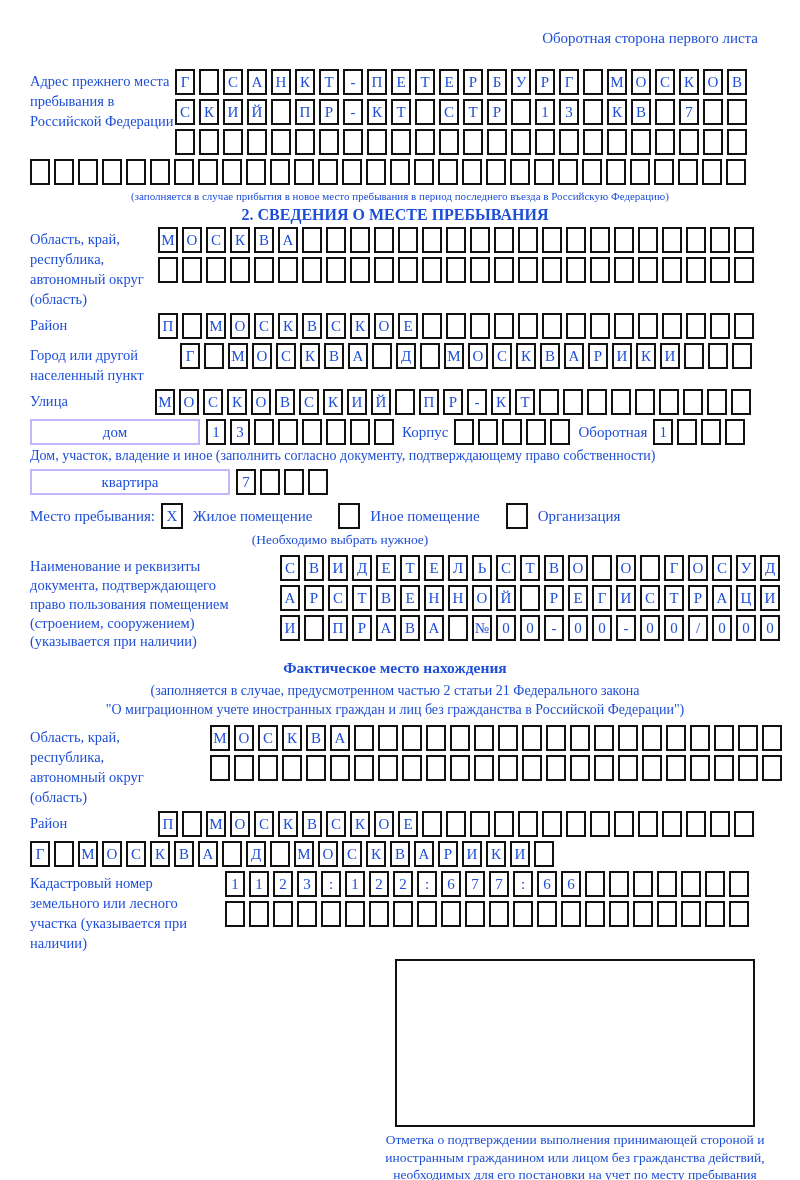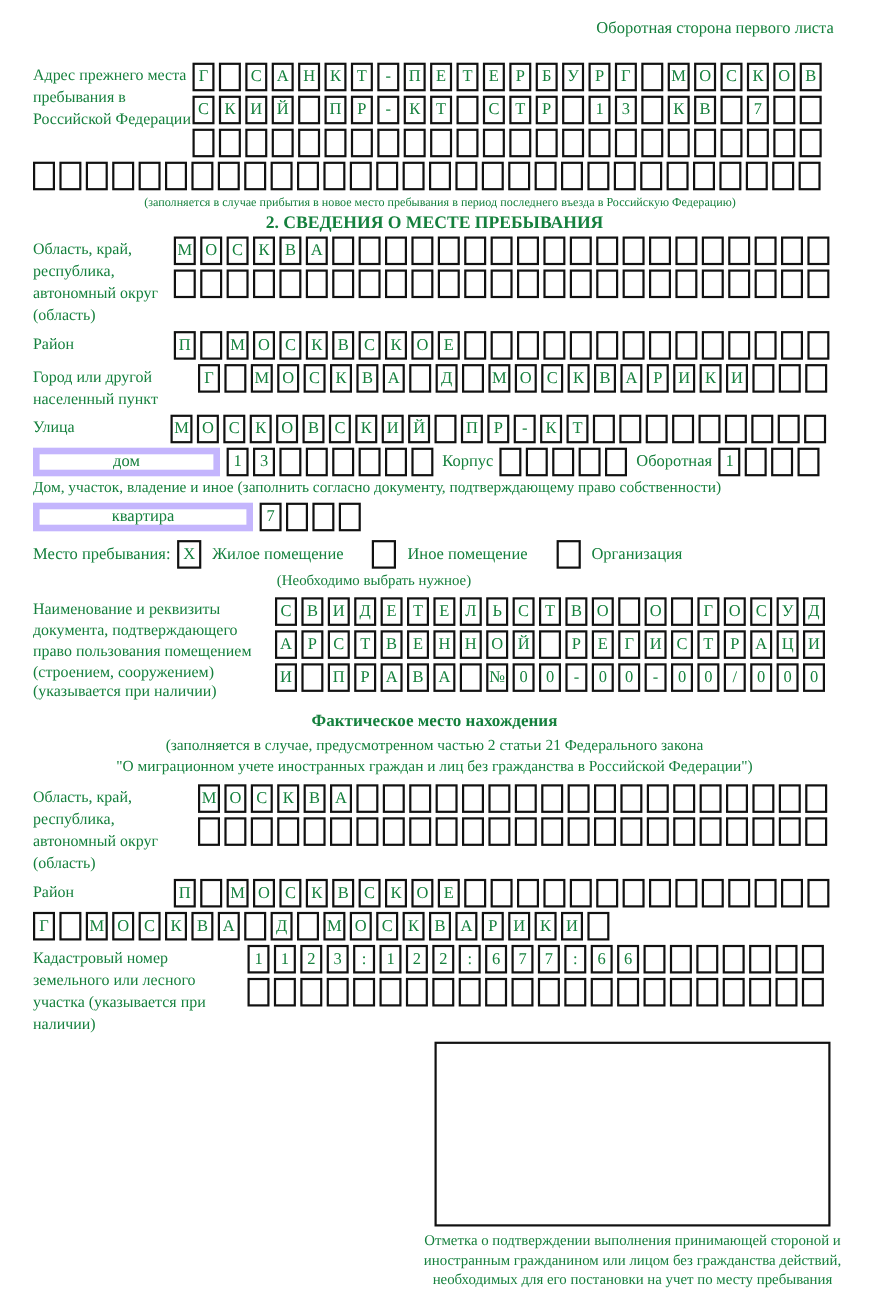--- a/index.html
+++ b/index.html
@@ -1,40 +1,40 @@
 <!DOCTYPE html>
 <html><head>
 <meta charset="utf-8">
 <style>
   html,body{margin:0;padding:0;background:#fff;}
   .page{
     width:800px;height:1180px;box-sizing:border-box;
-    padding:4px 0 0 30px;position:relative;overflow:hidden;
-    background:#fff;color:#15803d;
+    padding:16px 0 0 30px;position:relative;overflow:hidden;
+    background:#fff;color:#1d4ed8;
     font-family:"Liberation Serif","DejaVu Serif",serif;
   }
   .hdr{ text-align:right; font-size:15px; margin:14px 42px 22px 0; }
   .frow{ display:flex; align-items:flex-start; }
   .lbl{ font-size:14.5px; line-height:1.38; flex:none; padding-top:2px;font-family:Liberation Serif, serif; }
   .w145{ width:145px; } .w128{ width:128px; } .w125{ width:125px; }
   .w150{ width:150px; } .w198{ width:198px; } .w195{ width:195px; } .w220{ width:220px; }
   .cellcol{ display:flex; flex-direction:column; gap:4px; }
   .cells{ display:flex; gap:4px; flex:none; }
   .cell{
     width:20px;height:26px;flex:none;box-sizing:border-box;
     border:2px solid #111;display:flex;align-items:center;justify-content:center;
     font-size:15px;background:#fff;
   } .mt4{ margin-top:4px; }
   .cap{ font-size:11px; }
   .center{ text-align:center; margin:5px 30px 4px 0; }
   .h2{ font-weight:bold; font-size:16px; text-align:center; margin:4px 40px 3px 0; }
   .h3{ font-weight:bold; font-size:15.5px; text-align:center; margin:8px 40px 6px 0; }
   .subnote{ font-size:14px; text-align:center; margin:0 40px 3px 0; }
   .labelbox{
-    box-sizing:border-box;border:6px solid #c4b5fd;height:26px;flex:none;
+    box-sizing:border-box;border:2px solid #c4b5fd;height:26px;flex:none;
     display:flex;align-items:center;justify-content:center;font-size:15px;
   }
   .bw170{ width:170px; margin-right:6px; } .bw200{ width:200px; margin-right:6px; }
   .inlbl{ font-size:15px; line-height:26px; padding:0 6px 0 8px; flex:none; }
   .chkrow{ display:flex; align-items:center; font-size:15px; margin:8px 0 2px; }
   .chk{
     width:22px;height:26px;box-sizing:border-box;border:2px solid #111;flex:none;
     display:flex;align-items:center;justify-content:center;font-size:15px;
   }
   .chklbl{ padding:0 0 0 10px; }
@@ -42,21 +42,21 @@
   .choose{ width:620px; text-align:center; font-size:13.5px; margin:3px 0 6px; }
   .notel{ font-size:14px; margin:3px 0 5px; }
   .stampbox{
     width:360px;height:168px;border:2px solid #111;box-sizing:border-box;
     margin:6px 0 4px 365px;
   }
   .confirm{
     width:424px;margin-left:333px;text-align:center;
     font-size:13.5px;line-height:1.3;
   }
-  .secgap{ margin-top:7px; }
+  .secgap{ margin-top:7px;gap:30px; }
 </style>
 </head>
 <body>
 
 <div class="page">
 
   <div class="hdr">Оборотная сторона первого листа</div>
 
   <div class="frow">
     <div class="lbl w145">Адрес прежнего места пребывания в Российской Федерации</div>

